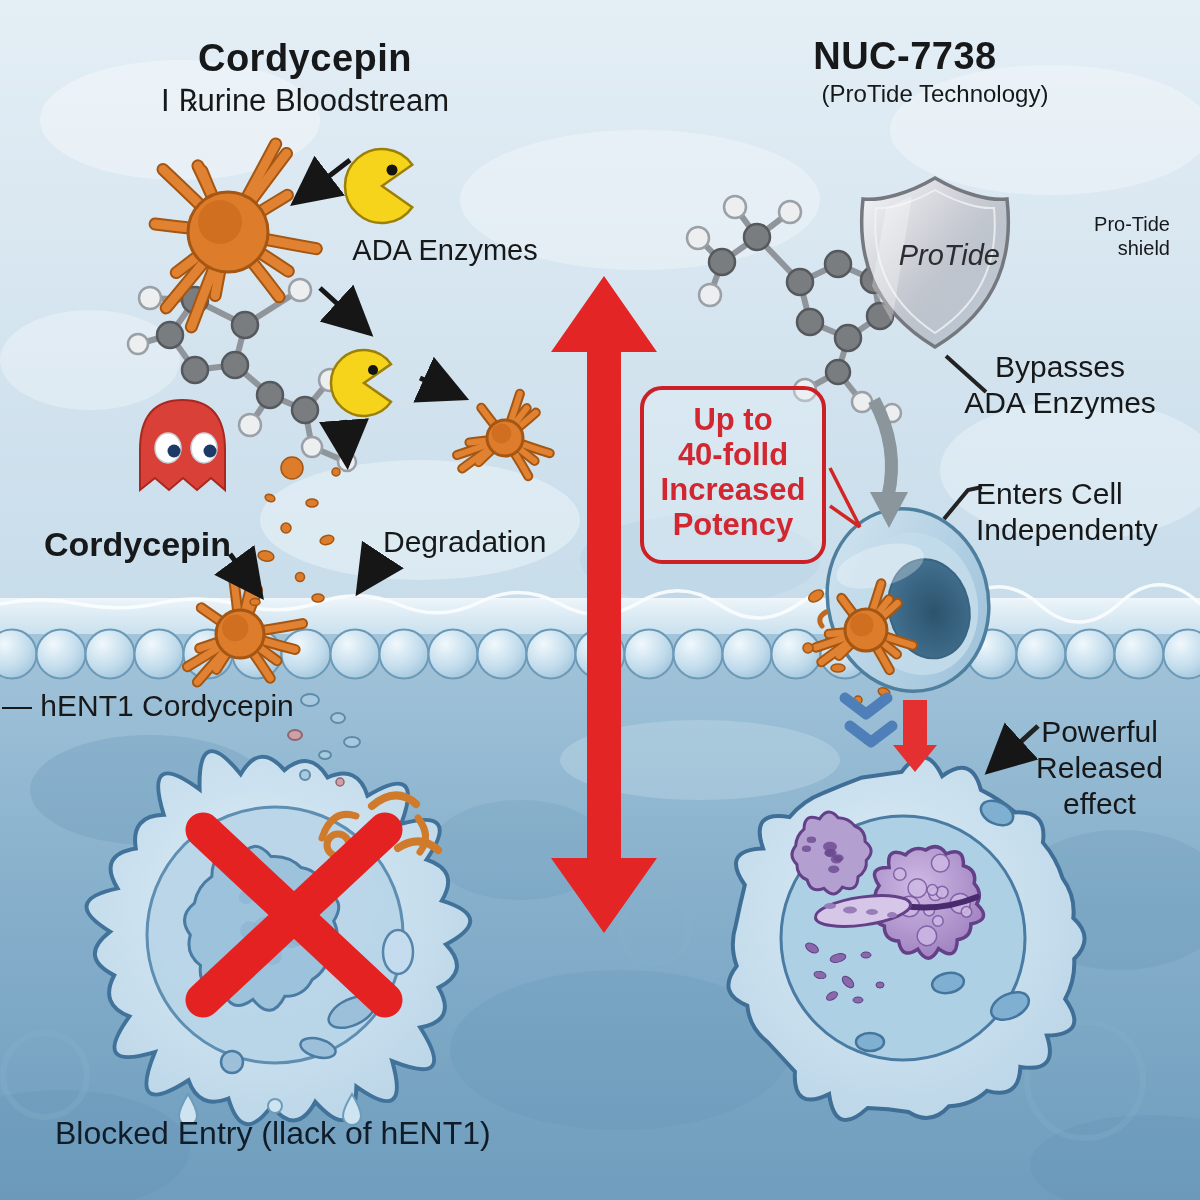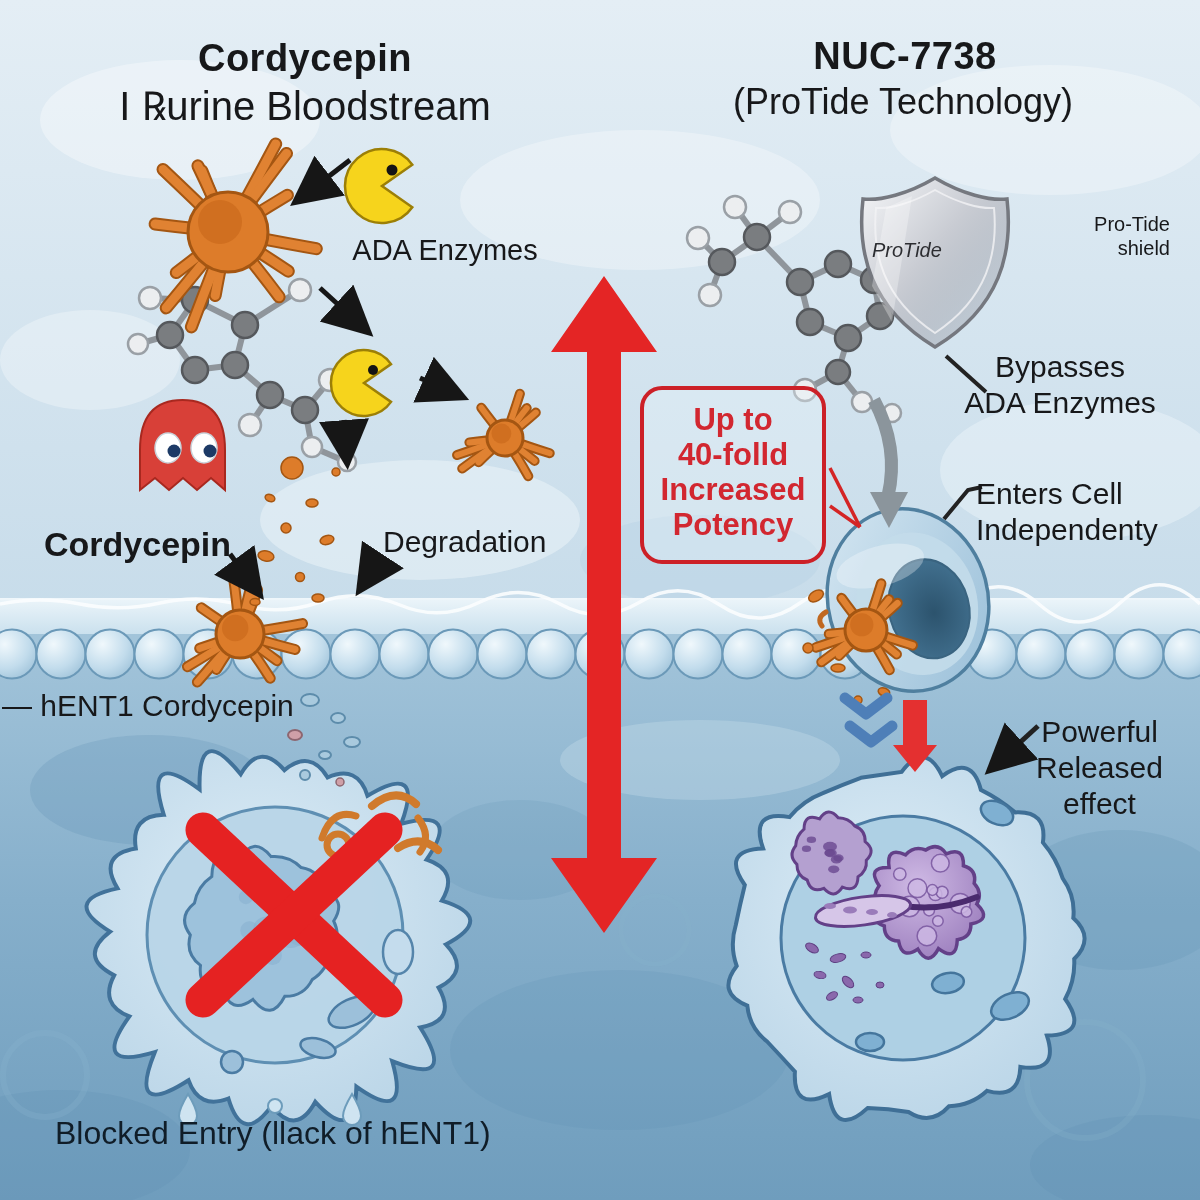--- a/index.html
+++ b/index.html
@@ -1,33 +1,33 @@
 <!DOCTYPE html>
 <html><head>
 <meta charset="utf-8">
 <style>
   html,body{margin:0;padding:0;background:#9db;}
   #canvas{position:relative;width:1200px;height:1200px;overflow:hidden;background:#bef264;font-family:"Liberation Sans",sans-serif;}
   #art{position:absolute;left:0;top:0;width:1200px;height:1200px;}
   .t{position:absolute;color:#17181a;white-space:pre-line;line-height:1.2;font-family:"Liberation Sans",sans-serif;}
   .nowrap{white-space:nowrap;}
   .title{font-size:38px;font-weight:bold;text-align:center;letter-spacing:.5px;}
-  .sub{font-size:40px;text-align:center;}
+  .sub{font-size:31px;text-align:center;}
   .center{text-align:center;}
   .right{text-align:right;}
   .bold{font-weight:bold;}
   .caption{font-size:32px;color:#101d28;}
   #potency-box{
     position:absolute;left:640px;top:386px;width:186px;height:178px;
     border:4px solid #cc2027;border-radius:22px;
     background:rgba(233,243,250,.35);
     color:#d22730;font-weight:bold;font-size:31px;line-height:1.13;
     text-align:center;padding-top:12px;box-sizing:border-box;white-space:pre-line;
   }
-  #shield-text{font-style:italic;color:#2c2d31;font-size:20px;text-align:left;}
+  #shield-text{font-style:italic;color:#2c2d31;font-size:29px;text-align:right;}
 </style>
 </head>
 <body>
 
 <div id="canvas">
 
 <svg id="art" viewBox="0 0 1200 1200">
   <defs>
     <linearGradient id="bgTop" x1="0" y1="0" x2="0" y2="1">
       <stop offset="0" stop-color="#e4eef5"></stop>
@@ -511,21 +511,21 @@
 
 <div class="t title nowrap" style="left:70px;top:36px;width:470px">Cordycepin</div>
 <div class="t sub nowrap" style="left:70px;top:82px;width:470px">I ℞urine Bloodstream</div>
 <div class="t center nowrap" style="left:340px;top:233px;width:210px;font-size:29px">ADA Enzymes</div>
 <div class="t bold nowrap" style="left:44px;top:524px;font-size:34px">Cordycepin</div>
 <div class="t nowrap" style="left:383px;top:524px;font-size:30px">Degradation</div>
 <div class="t nowrap" style="left:2px;top:688px;font-size:30px">— hENT1 Cordycepin</div>
 <div class="t caption nowrap" style="left:55px;top:1114px">Blocked Entry (llack of hENT1)</div>
 
 <div class="t title nowrap" style="left:690px;top:34px;width:430px">NUC-7738</div>
-<div class="t sub nowrap" style="left:688px;top:80px;width:430px;font-size:36px">(ProTide Technology)</div>
+<div class="t sub nowrap" style="left:720px;top:80px;width:430px;font-size:24px">(ProTide Technology)</div>
 <div class="t" id="shield-text" style="left:872px;top:238px;width:128px">ProTide</div>
 <div class="t right" style="left:995px;top:212px;width:175px;font-size:20px">Pro-Tide
 shield</div>
 <div class="t center" style="left:950px;top:349px;width:220px;font-size:30px">Bypasses
 ADA Enzymes</div>
 <div class="t center" style="left:1022px;top:714px;width:155px;font-size:30px">Powerful
 Released
 effect</div>
 <div class="t" style="left:976px;top:476px;width:215px;font-size:30px">Enters Cell
 Independenty</div>

